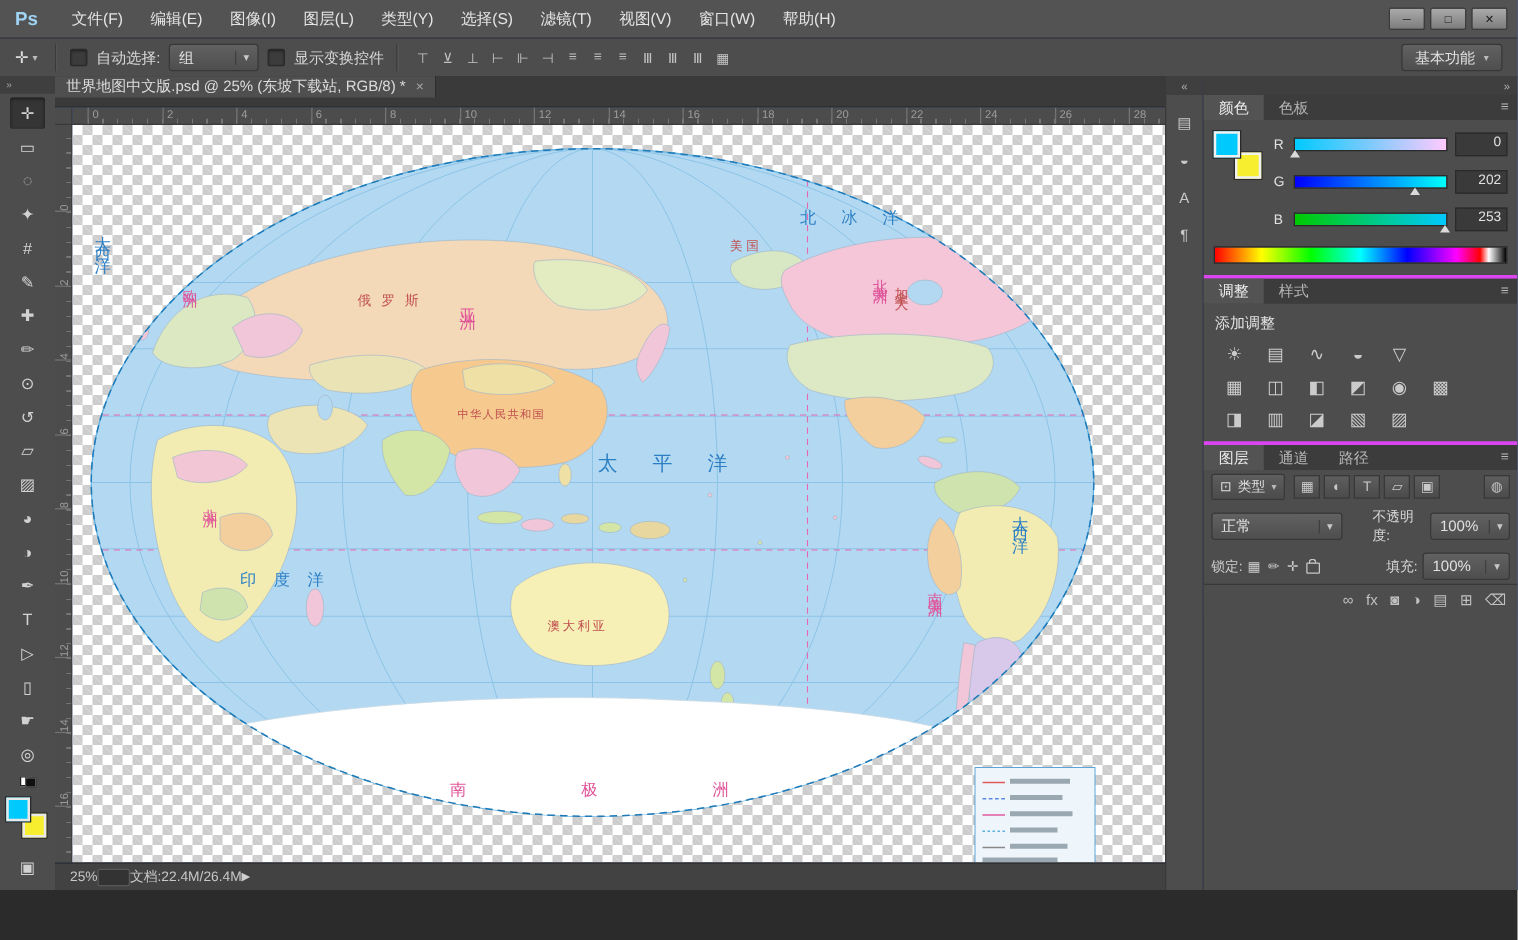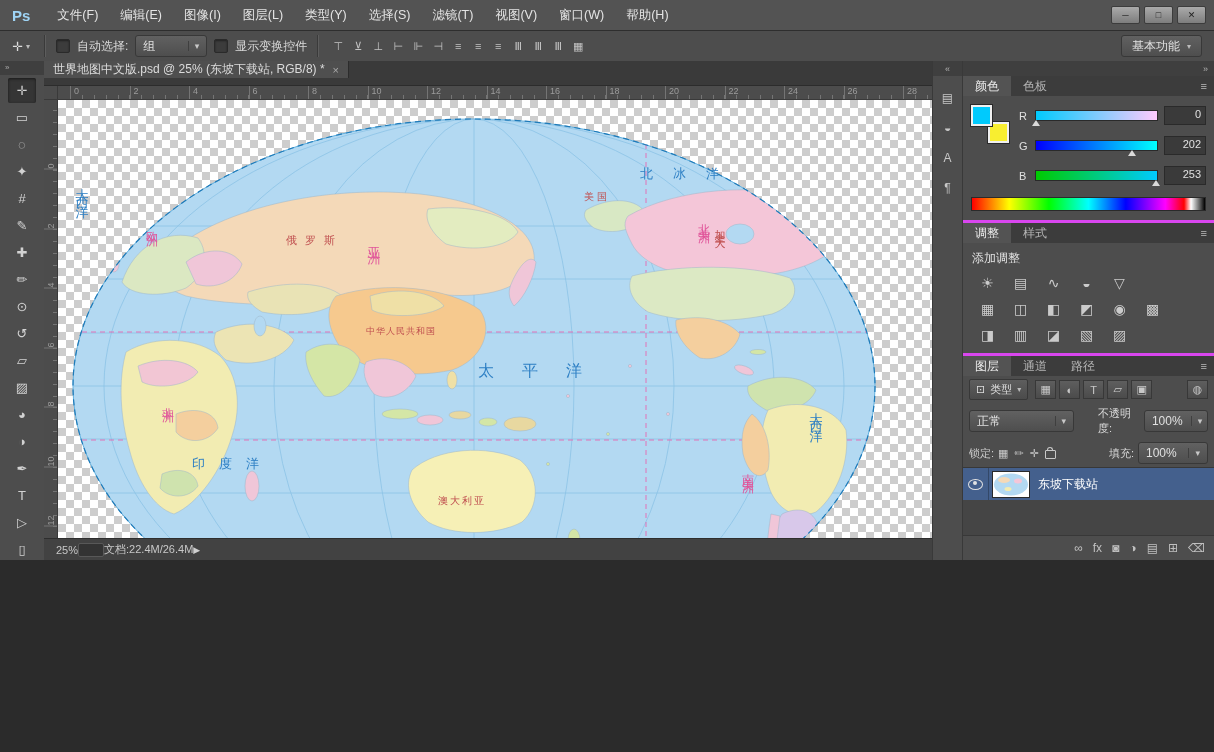--- a/index.html
+++ b/index.html
@@ -1,16 +1,16 @@
 <!DOCTYPE html>
 <html><head>
 <meta charset="utf-8">
 <style>
   html,body{margin:0;padding:0;background:#2b2b2b;}
-  .app{position:relative;width:1214px;height:560px;background:#1d4ed8;overflow:hidden;
+  .app{position:relative;width:1214px;height:712px;background:#1d4ed8;overflow:hidden;
        font-family:"Liberation Sans","DejaVu Sans",sans-serif;-webkit-user-select:none;user-select:none;}
   
   .menu-bar{position:absolute;top:0;left:0;right:0;height:30px;background:#535353;
             border-bottom:1px solid #2e2e2e;display:flex;align-items:center;}
   .ps-logo{color:#9fd4f5;font-weight:bold;font-size:15px;padding:0 16px 0 12px;}
   .menus{display:flex;height:100%;align-items:center;text-align:right;}
   .menu-item{padding:0 11px;font-size:12.5px;color:#e4e4e4;height:100%;display:flex;align-items:center;}
   .win-btns{margin-left:auto;display:flex;gap:4px;padding-right:8px;}
   .wb{width:27px;height:16px;background:linear-gradient(#aaaaaa,#7d7d7d);border:1px solid #3c3c3c;
       border-radius:2px;color:#222;font-size:9px;display:flex;align-items:center;justify-content:center;}
@@ -584,37 +584,20 @@
           <span>✏</span>
           <span>✛</span>
           <span class="lockpad"></span>
         </span>
         <span class="opt-label" style="font-size:11px;margin-left:auto">填充:</span>
         <span class="dropdown val-dd">
           <span>100%</span>
           <span class="dd-arrow">▾</span>
         </span>
       </div>
-      <div class="layer-list">
-        <div class="layer-row">
-          <span class="eye-box">
-            <i class="eye"></i>
-          </span>
-          <span class="thumb-box">
-            <svg width="36" height="25" viewBox="0 0 36 25">
-              <rect width="36" height="25" fill="#ffffff"></rect>
-              <ellipse cx="18" cy="12.5" rx="17" ry="11" fill="#b3d9f2"></ellipse>
-              <ellipse cx="11" cy="8" rx="6" ry="3" fill="#f4d9b8"></ellipse>
-              <ellipse cx="25" cy="9" rx="4" ry="2.5" fill="#f4c6d8"></ellipse>
-              <ellipse cx="15" cy="17" rx="3.5" ry="2" fill="#f2ecb2"></ellipse>
-            </svg>
-          </span>
-          <span class="lname">东坡下载站</span>
-        </div>
-      </div>
       <div class="lp-bottom">
           <span class="b-ic">∞</span>
           <span class="b-ic">fx</span>
           <span class="b-ic">◙</span>
           <span class="b-ic">◑</span>
           <span class="b-ic">▤</span>
           <span class="b-ic">⊞</span>
           <span class="b-ic">⌫</span>
         </div>
     </section>

